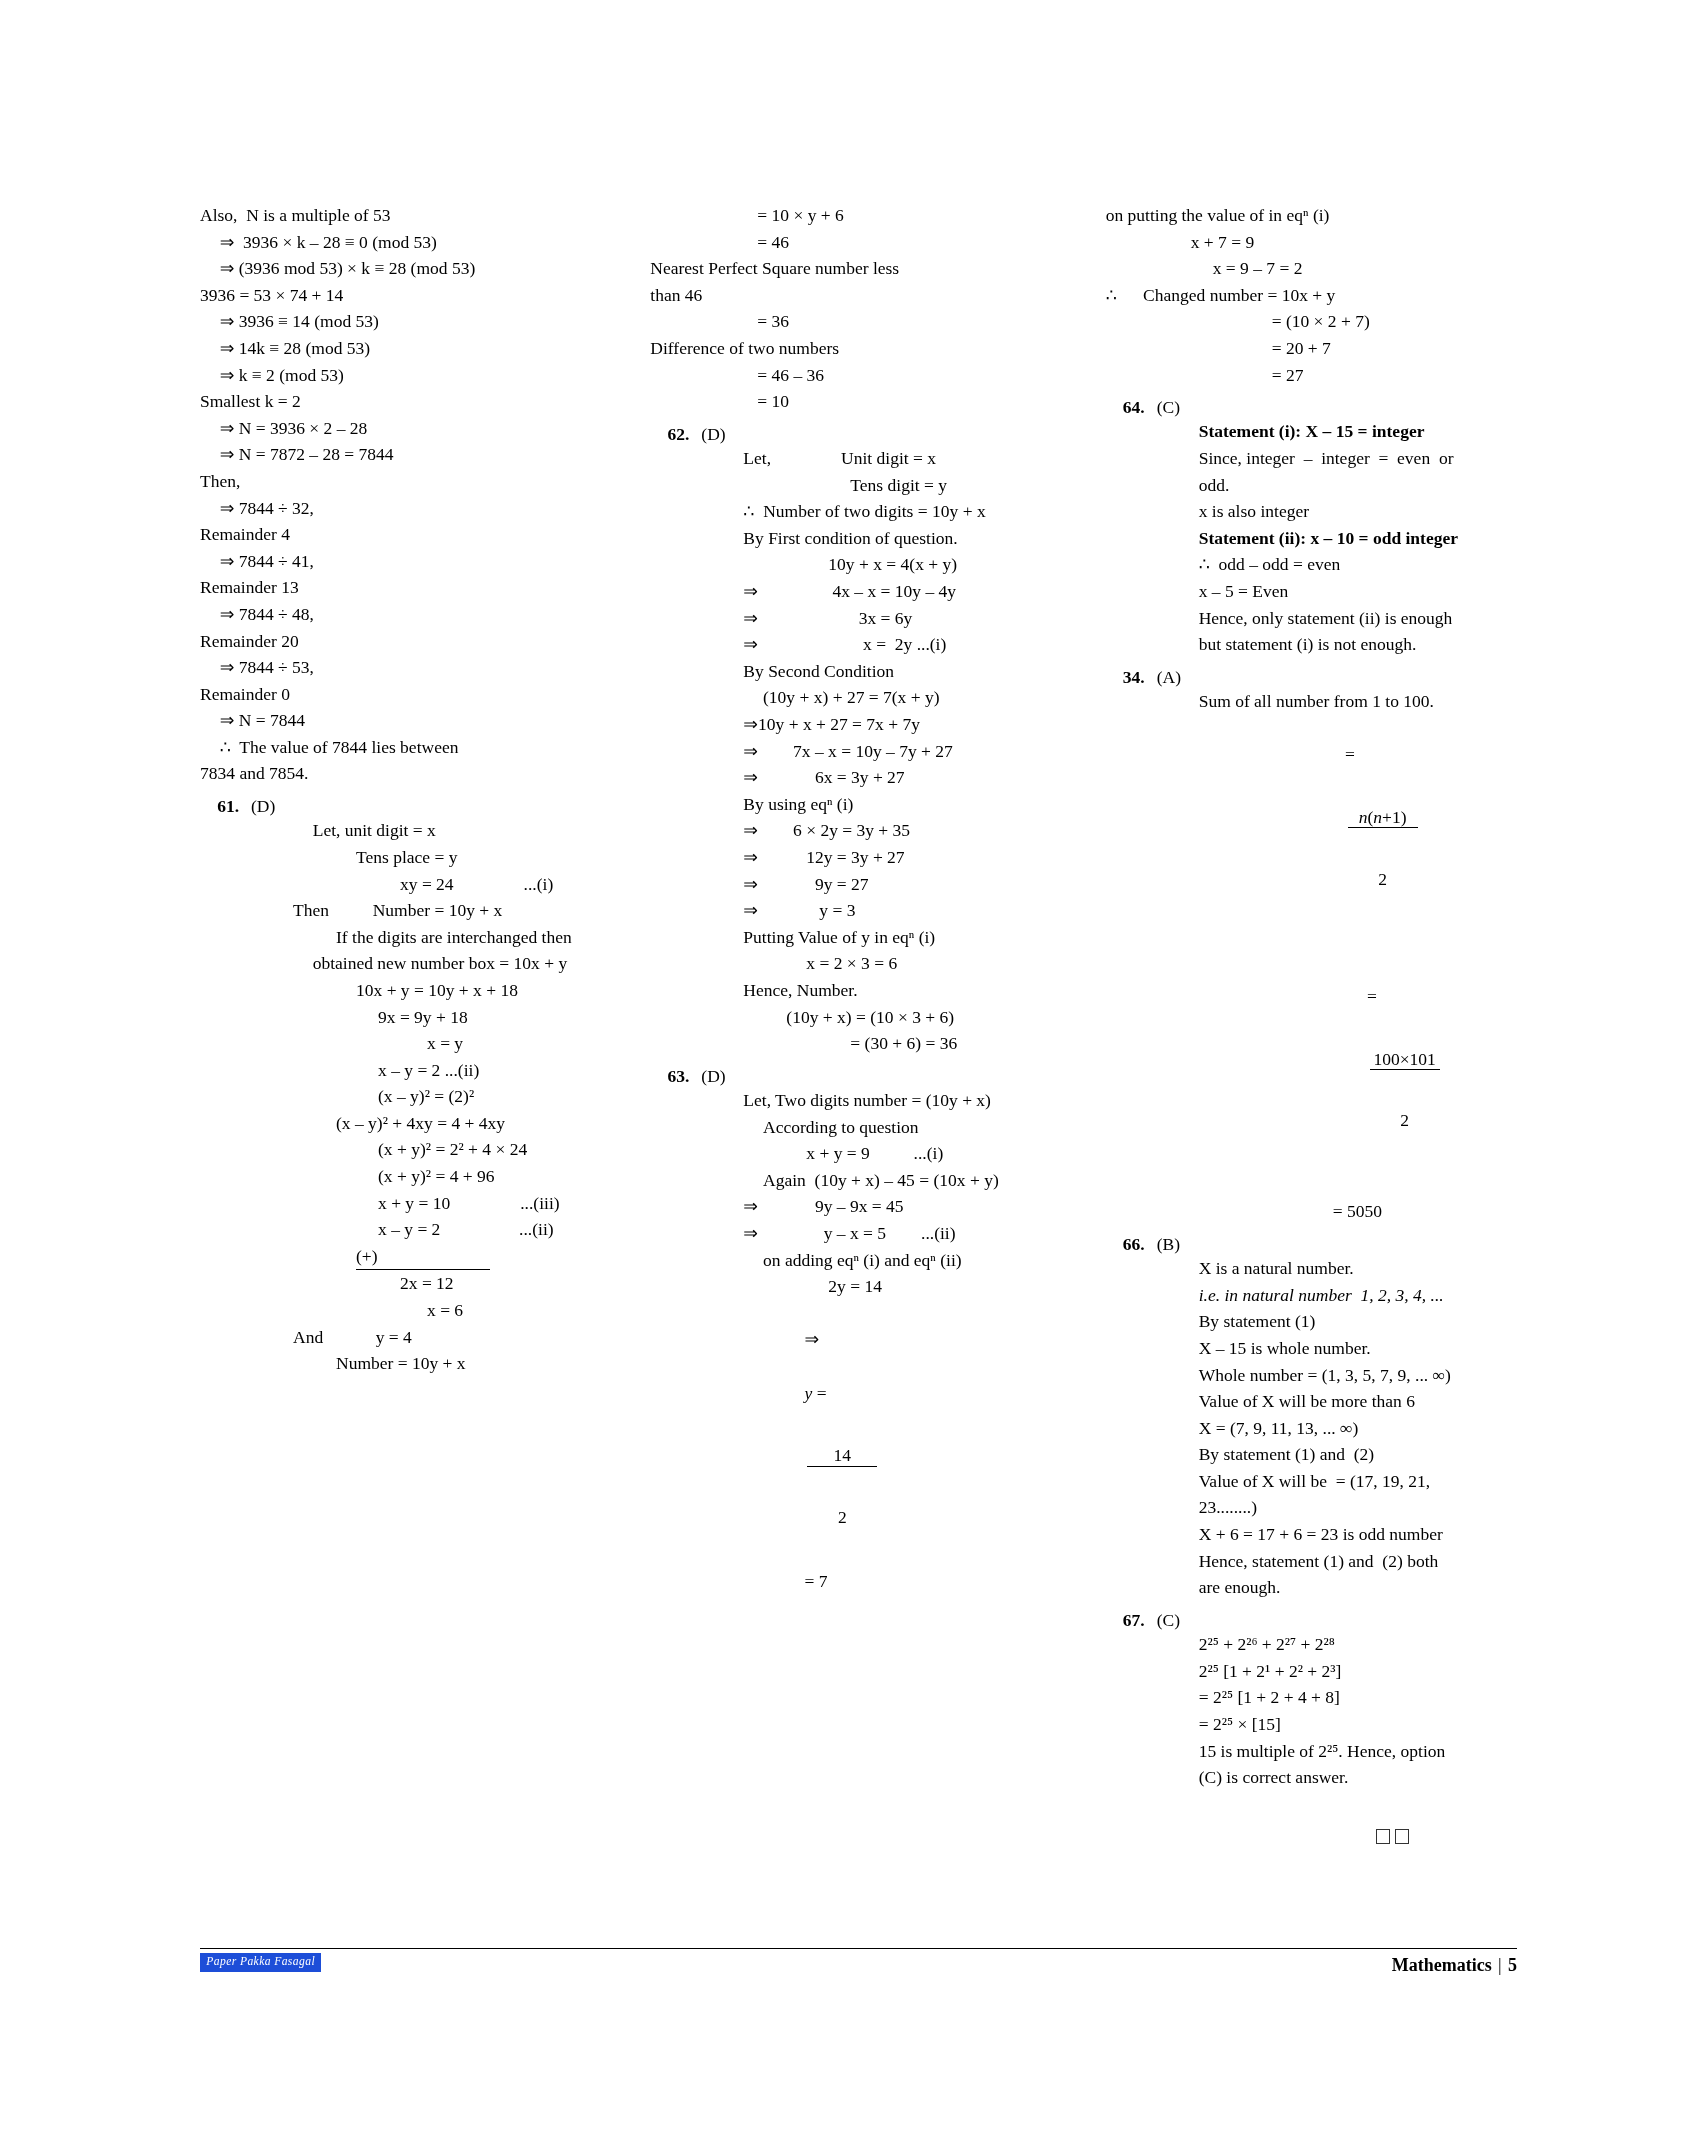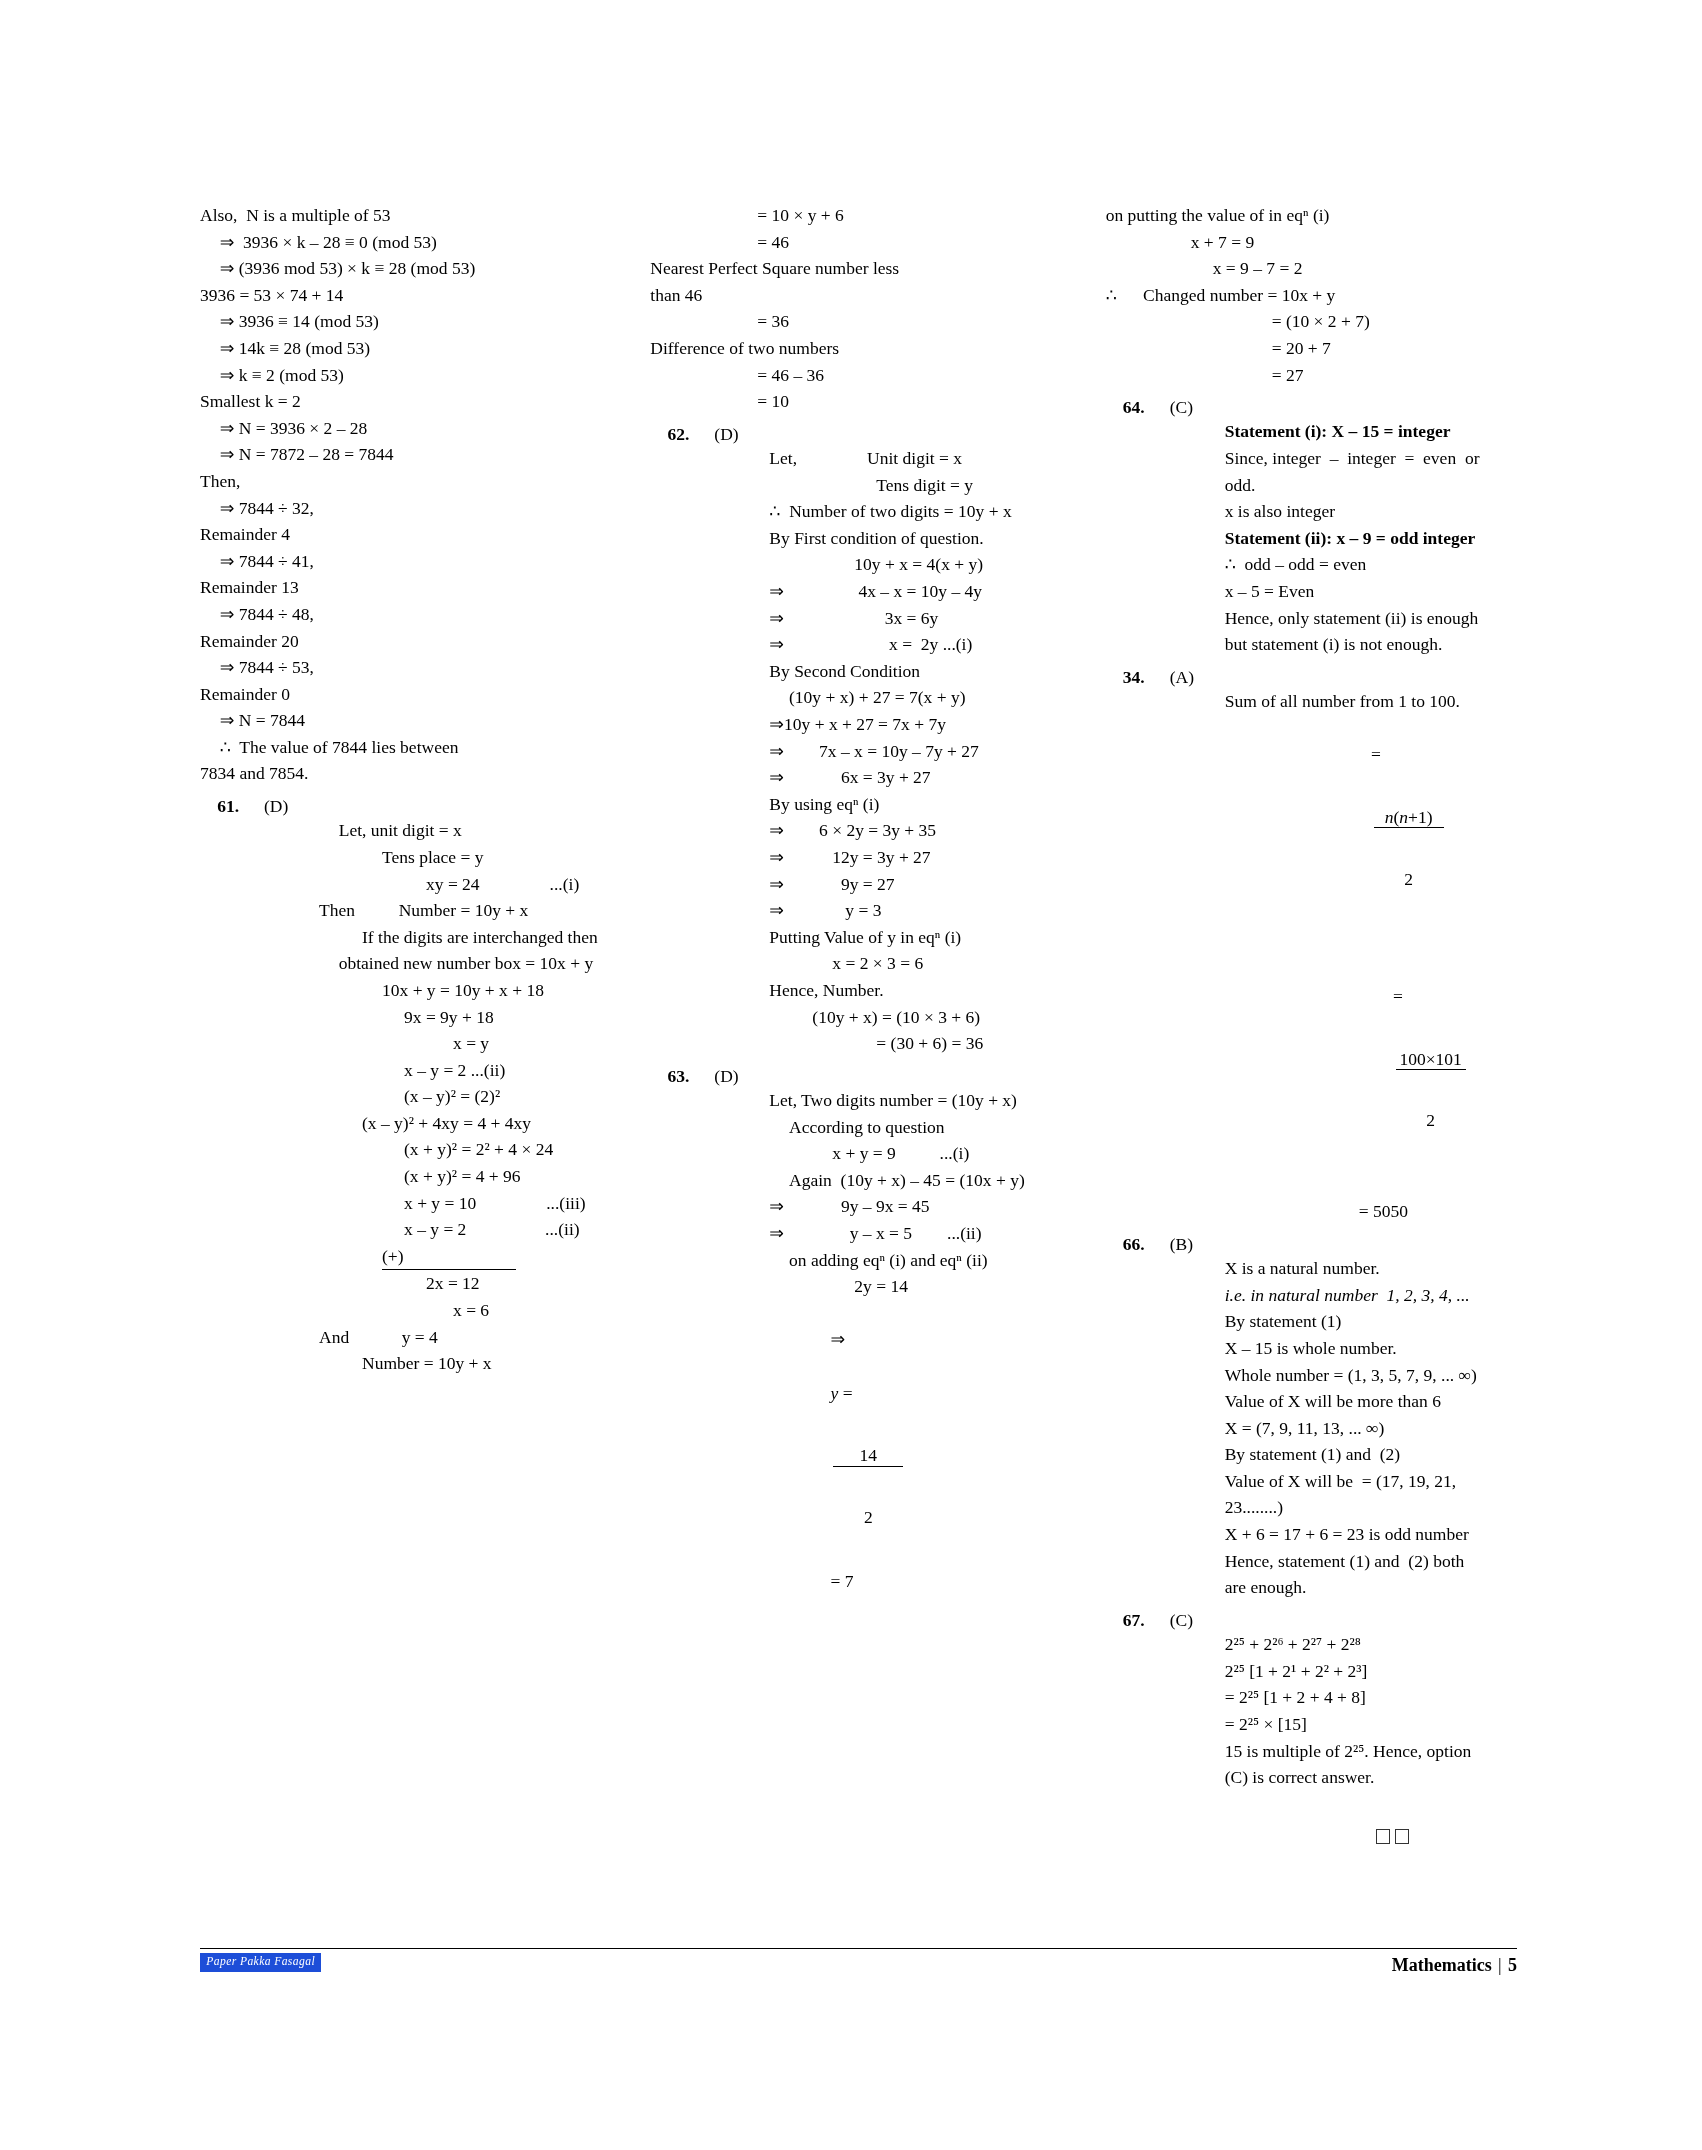--- a/index.html
+++ b/index.html
@@ -48,21 +48,21 @@
   .ind1 { padding-left: 19.7px; }
   .ind2 { padding-left: 43px; }
   .ind3 { padding-left: 63px; }
   .ind4 { padding-left: 85px; }
   .ind5 { padding-left: 107px; }
   .ind6 { padding-left: 134px; }
   .ind7 { padding-left: 166px; }
 
   .qitem {
     display: flex;
-    gap: 16px;
+    gap: 3px;
     margin-top: 6.3px;
   }
   .qnum {
     width: 39px;
     text-align: right;
     font-weight: bold;
     flex: none;
     font-size: 17.5px;
   }
   .qopt {
@@ -298,21 +298,21 @@
         <p class="line ind7">= 27</p>
 
         <div class="qitem">
           <div class="qnum">64.</div>
           <div class="qopt">(C)</div>
           <div class="qbody">
             <p class="line b">Statement (i): X – 15 = integer</p>
             <p class="line">Since, integer  –  integer  =  even  or</p>
             <p class="line">odd.</p>
             <p class="line">x is also integer</p>
-            <p class="line b">Statement (ii): x – 9 = odd integer</p>
+            <p class="line b">Statement (ii): x – 10 = odd integer</p>
             <p class="line">∴  odd – odd = even</p>
             <p class="line">x – 5 = Even</p>
             <p class="line">Hence, only statement (ii) is enough</p>
             <p class="line">but statement (i) is not enough.</p>
           </div>
         </div>
 
         <div class="qitem">
           <div class="qnum">34.</div>
           <div class="qopt">(A)</div>

